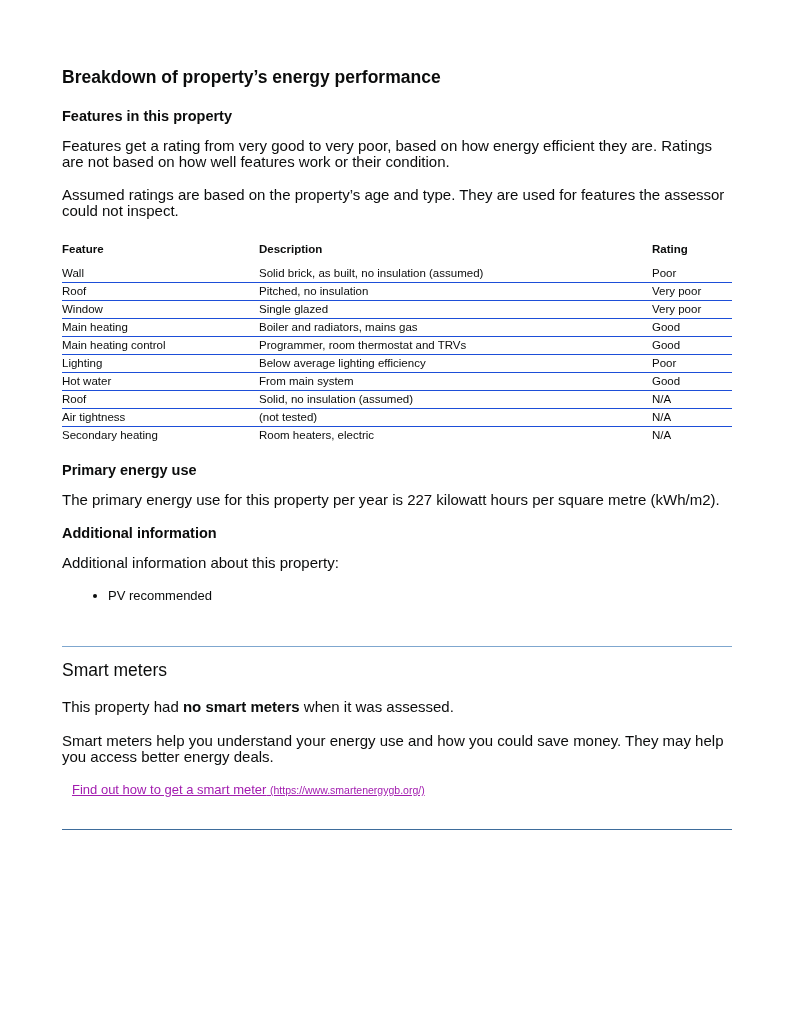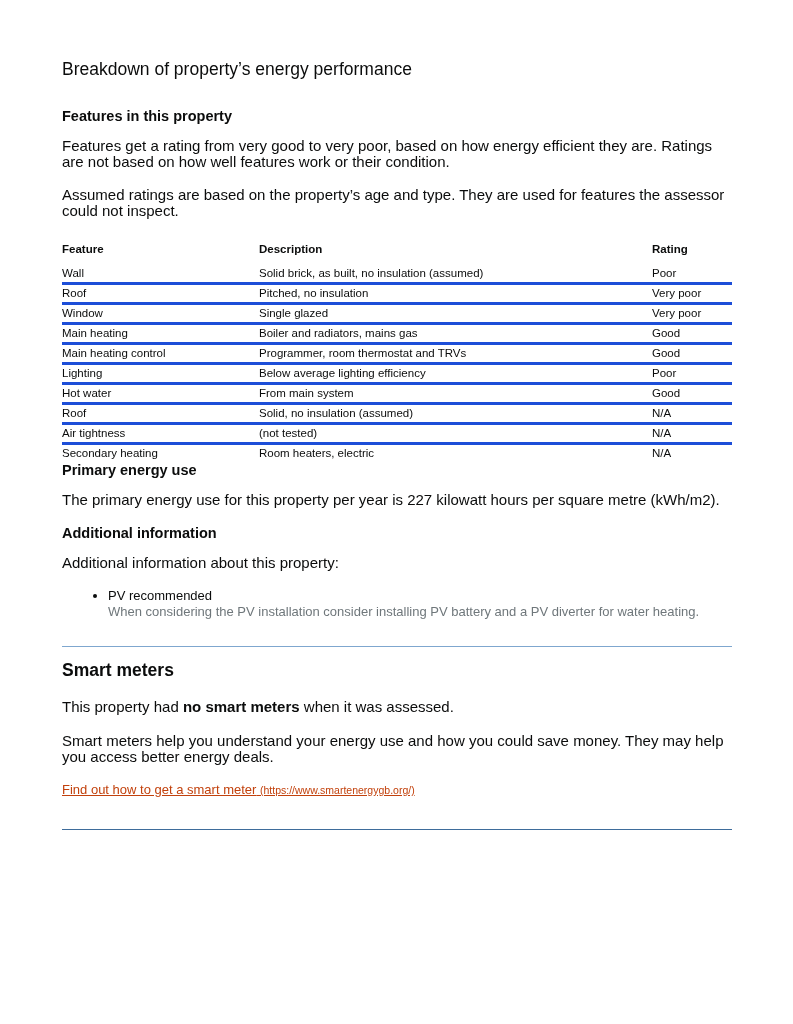--- a/index.html
+++ b/index.html
@@ -1,46 +1,46 @@
 <!DOCTYPE html>
 <html><head>
   <meta charset="utf-8">
   <style>
     html, body { margin: 0; padding: 0; background: #ffffff; }
     body {
       width: 793px; height: 1024px; position: relative; overflow: hidden;
       font-family: "Liberation Sans", sans-serif; color: #0b0c0c;
     }
     .page { position: absolute; left: 62px; top: 0; width: 670px; }
-    .h1 { position: absolute; top: 59px; left: 0; font-size: 17.5px; font-weight: normal; margin: 0; white-space: nowrap; }
+    .h1 { position: absolute; top: 67px; left: 0; font-size: 17.5px; font-weight: bold; margin: 0; white-space: nowrap; }
     .h2 { position: absolute; left: 0; font-size: 14.5px; font-weight: bold; margin: 0; white-space: nowrap; }
-    .h2-big { position: absolute; left: 0; font-size: 17.5px; font-weight: bold; margin: 0; white-space: nowrap; }
+    .h2-big { position: absolute; left: 0; font-size: 17.5px; font-weight: normal; margin: 0; white-space: nowrap; }
     .para { position: absolute; left: 0; width: 670px; font-size: 15px; line-height: 15.5px; margin: 0; }
     table.features {
       position: absolute; top: 241px; left: 0; width: 670px;
       border-collapse: collapse; font-size: 11.5px;
     }
     table.features th {
       text-align: left; font-weight: bold; padding: 0; height: 22px; vertical-align: top; padding-top: 2px;
     }
     table.features td {
       padding: 0; height: 17px; line-height: 17px; vertical-align: middle;
     }
-    table.features tbody tr { border-bottom: 3px solid #1d4ed8; }
+    table.features tbody tr { border-bottom: 1px solid #1d4ed8; }
     table.features tbody tr:last-child { border-bottom: none; }
     .col-feature { width: 197px; }
     .col-desc { width: 393px; }
     .col-rating { width: 80px; }
     ul.addl { position: absolute; top: 588px; left: 0; margin: 0; padding: 0 0 0 46px; font-size: 13px; line-height: 15.5px; }
     ul.addl li { list-style: disc; }
     .addl-desc { color: #6f777b; display: block; }
     .sep { position: absolute; left: 0; width: 670px; height: 0; }
     .sep-1 { top: 646px; border-top: 1px solid #7fa7cf; }
     .sep-2 { top: 829px; border-top: 1px solid #3e6c9b; }
-    .link { position: absolute; top: 782px; left: 0; font-size: 13px; color: #c2410c; text-decoration: underline; white-space: nowrap; }
+    .link { position: absolute; top: 782px; left: 10px; font-size: 13px; color: #a21caf; text-decoration: underline; white-space: nowrap; }
     .link .url { font-size: 10.5px; }
     b { font-weight: bold; }
   </style>
 </head>
 <body>
 
 <div class="page">
 
   <h1 class="h1">Breakdown of property’s energy performance</h1>
 
@@ -113,21 +113,20 @@
 
   <h2 class="h2" style="top:462px;">Primary energy use</h2>
   <p class="para" style="top:492px;">The primary energy use for this property per year is 227 kilowatt hours per square metre (kWh/m2).</p>
 
   <h2 class="h2" style="top:525px;">Additional information</h2>
   <p class="para" style="top:555px;">Additional information about this property:</p>
 
   <ul class="addl">
     <li>
       <span>PV recommended</span>
-      <span class="addl-desc">When considering the PV installation consider installing PV battery and a PV diverter for water heating.</span>
     </li>
   </ul>
 
   <div class="sep sep-1"></div>
 
   <h2 class="h2-big" style="top:660px;">Smart meters</h2>
 
   <p class="para" style="top:699px;"><span>This property had </span><b>no smart meters</b><span> when it was assessed.</span></p>
 
   <p class="para" style="top:733px;">Smart meters help you understand your energy use and how you could save money. They may help you access better energy deals.</p>

